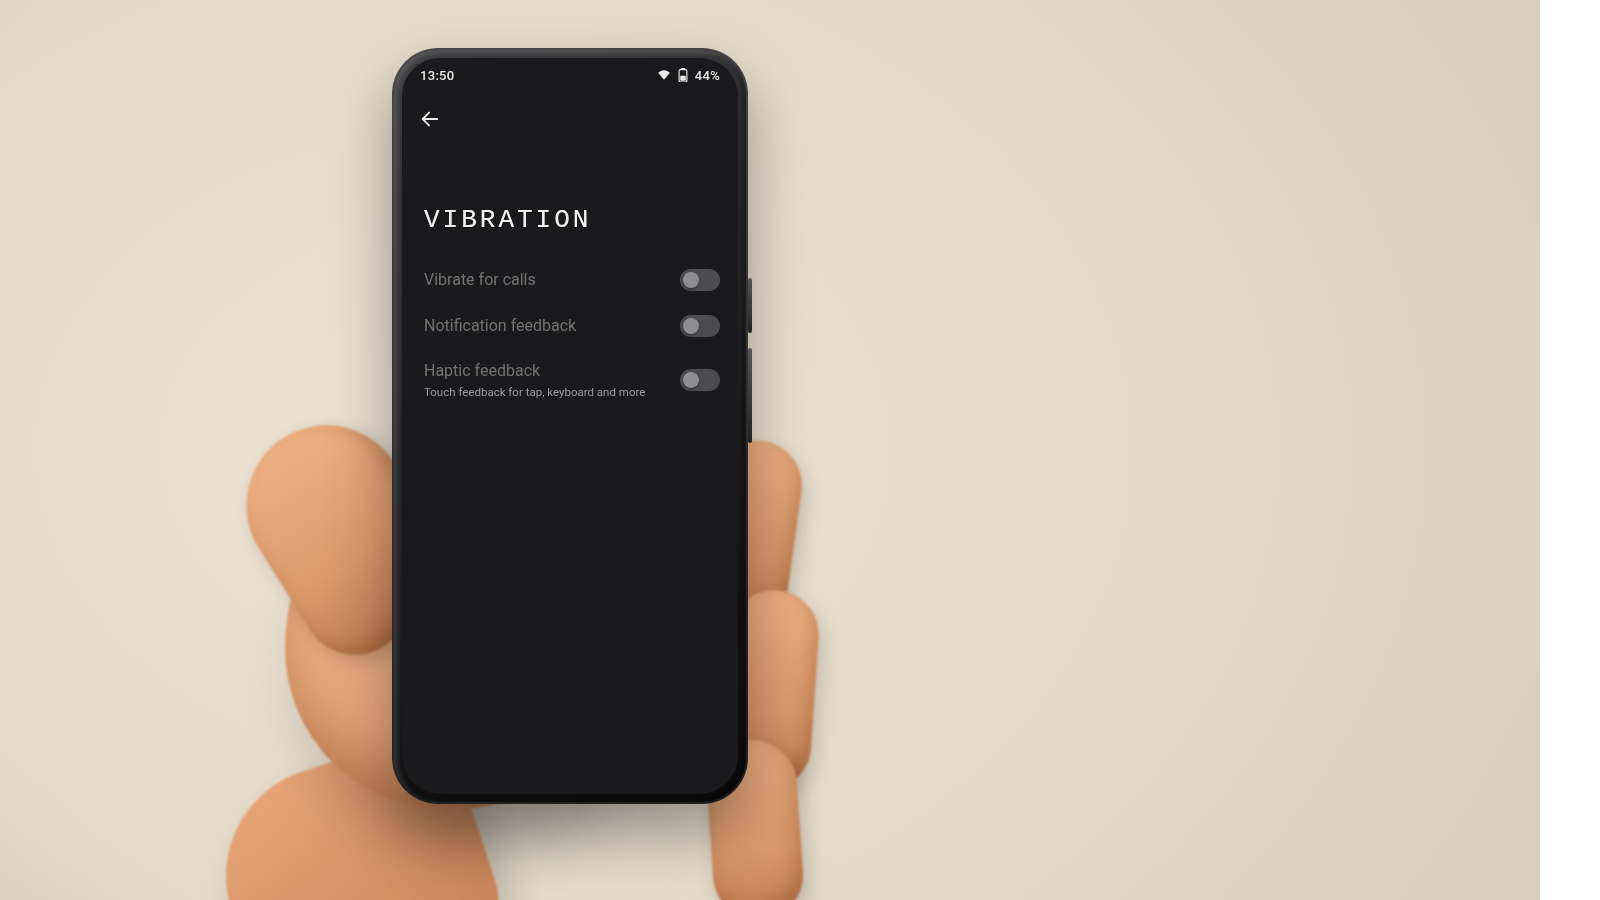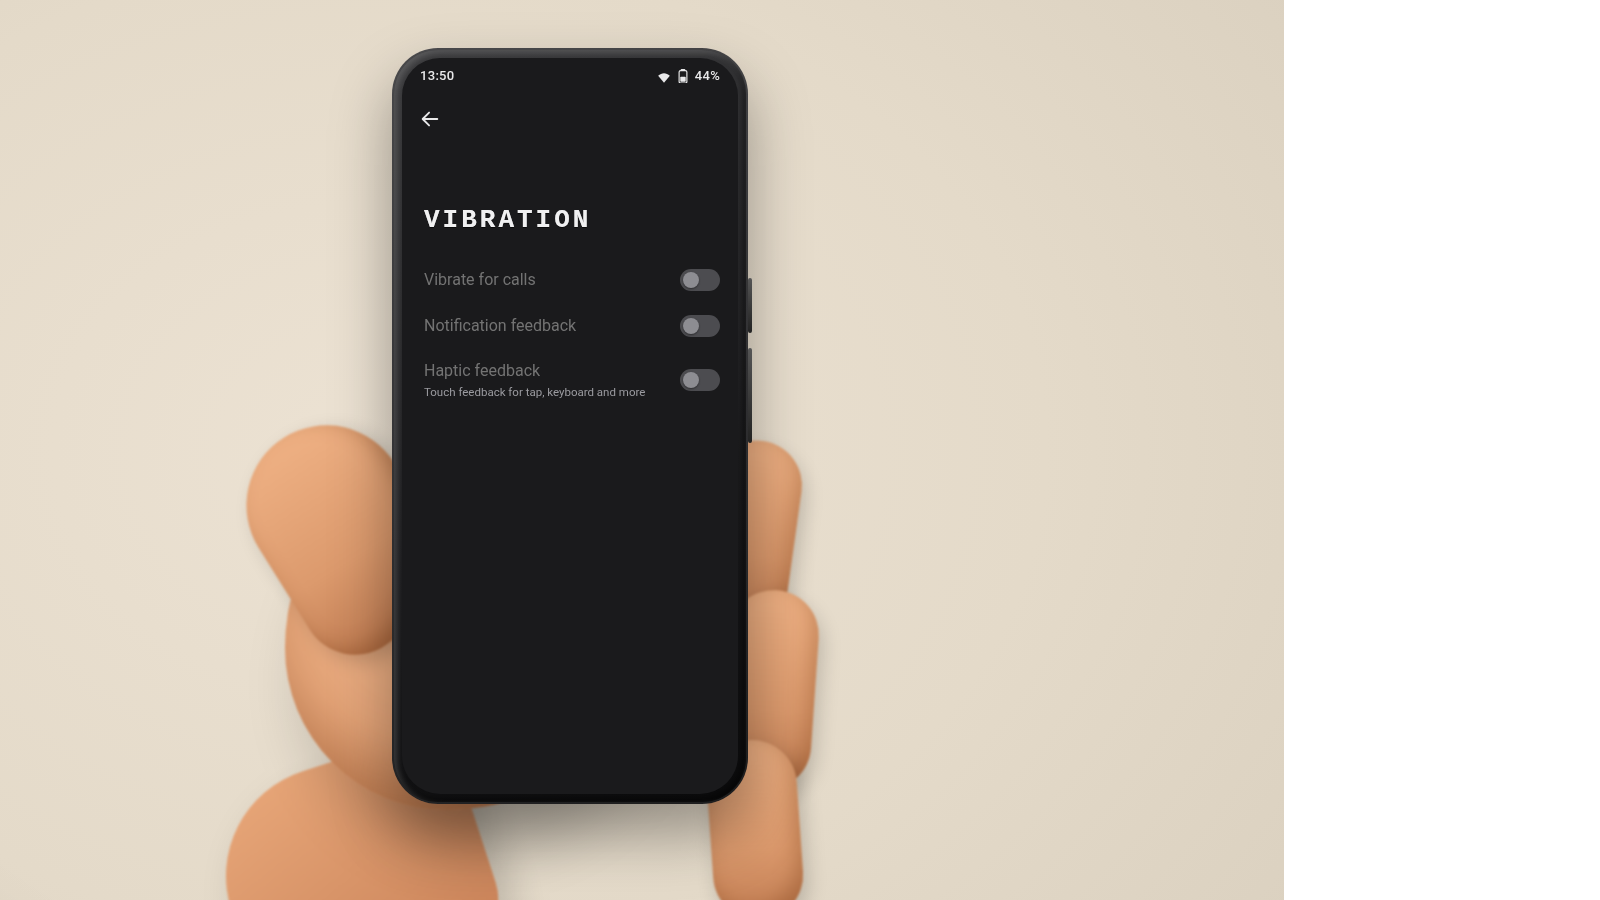--- a/index.html
+++ b/index.html
@@ -6,21 +6,21 @@
     margin: 0;
     padding: 0;
     width: 1600px;
     height: 900px;
     overflow: hidden;
     font-family: -apple-system, BlinkMacSystemFont, "Segoe UI", Roboto, Helvetica, Arial, sans-serif;
   }
   
   .stage {
     position: relative;
-    width: 1284px;
+    width: 1540px;
     height: 900px;
     background:
       radial-gradient(1200px 900px at 30% 50%, #ece2d3 0%, #e4dac9 55%, #d9cfbe 100%);
   }
   .vignette {
     position: absolute; inset: 0;
     pointer-events: none;
     background: radial-gradient(1600px 1100px at 55% 45%, rgba(0,0,0,0) 60%, rgba(0,0,0,0.12) 100%);
   }
 
@@ -120,41 +120,41 @@
     display: flex;
     align-items: center;
     justify-content: space-between;
     padding: 10px 18px 4px 18px;
     font-size: 13px;
     font-weight: 500;
     letter-spacing: 0.3px;
   }
   .status-right {
     display: inline-flex;
-    align-items: flex-end;
+    align-items: flex-start;
     gap: 6px;
   }
   .wifi-icon svg, .battery-icon svg { display: block; }
 
   .app-bar {
     padding: 16px 10px 4px 10px;
   }
   .back-btn {
     width: 36px; height: 36px;
     display: inline-flex;
     align-items: center; justify-content: center;
     border-radius: 50%;
     cursor: pointer;
   }
 
   .page-title {
     padding: 62px 22px 14px 22px;
     font-size: 26px;
     letter-spacing: 3px;
-    font-weight: 700;
+    font-weight: 400;
     color: #f0f0f1;
     
     text-shadow:
       0 0 0.5px rgba(255,255,255,0.6),
       0 1px 0 rgba(0,0,0,0.6);
     font-family: "Courier New", ui-monospace, SFMono-Regular, Menlo, monospace;
     text-transform: uppercase;
   }
 
   .settings-list {

